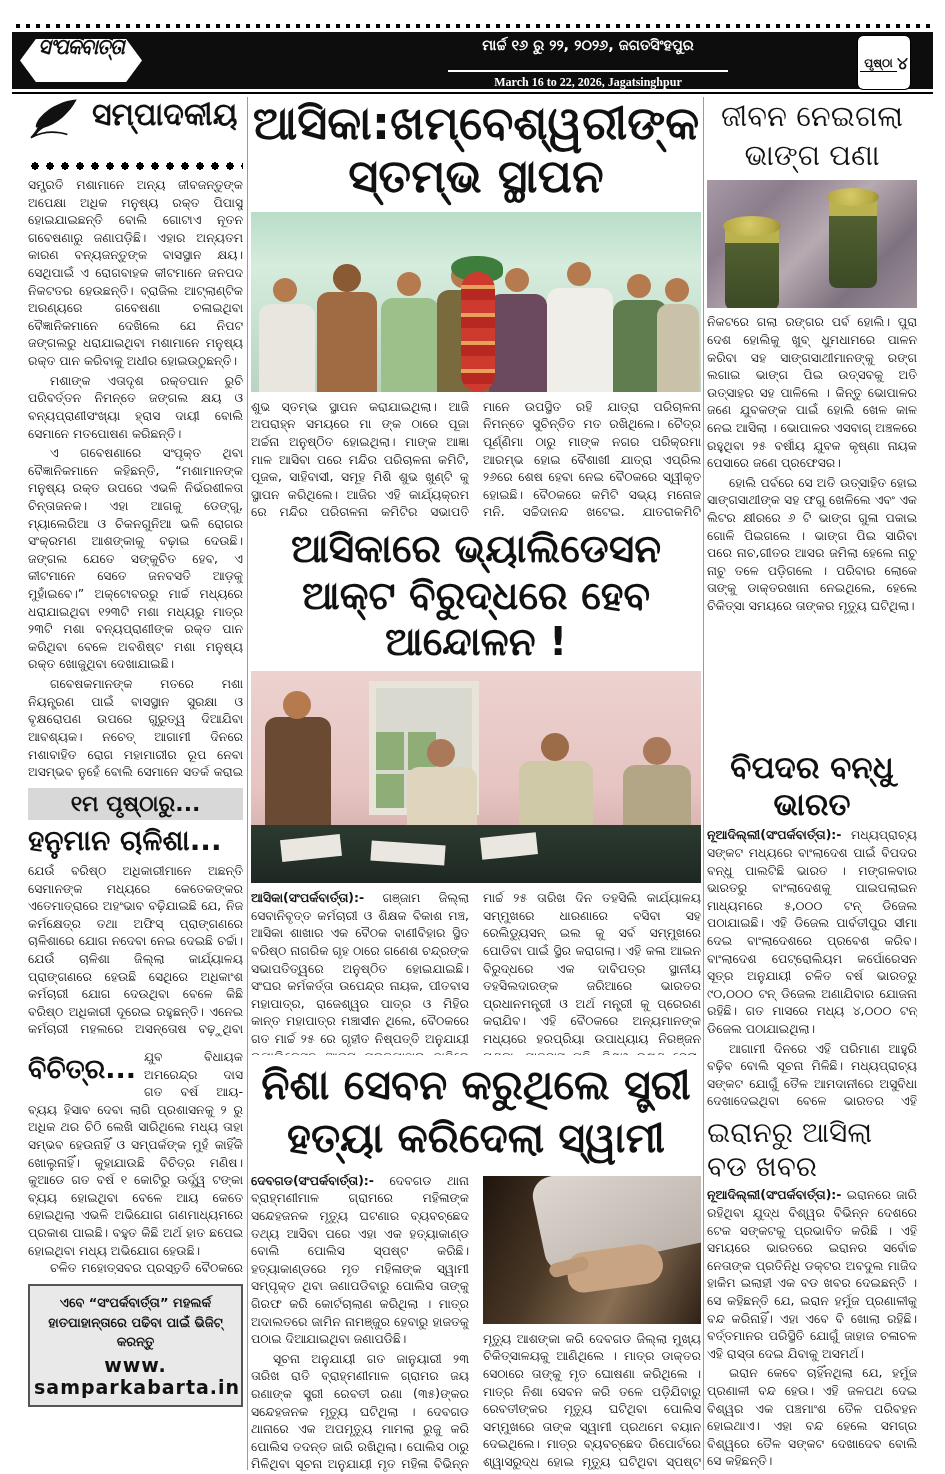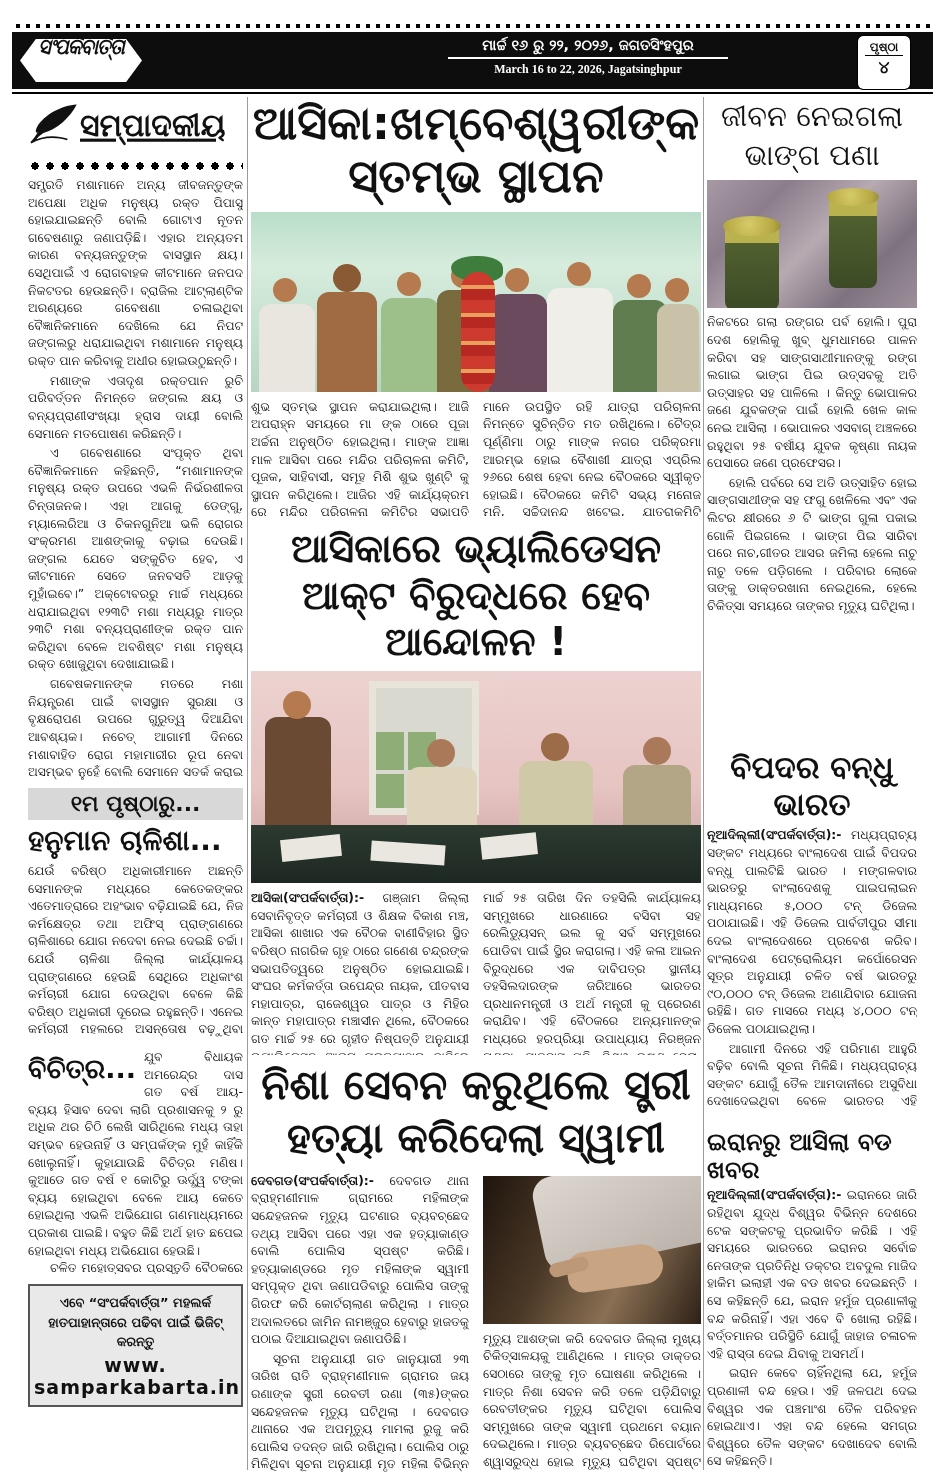--- a/index.html
+++ b/index.html
@@ -8,36 +8,36 @@
   
   .dotline{position:absolute;top:22px;left:14px;right:14px;height:9px;
     background-image:radial-gradient(circle 3px at 4px 4px,#000 72%,transparent 75%);
     background-size:10px 9px;background-repeat:repeat-x;}
   .mastbar{position:absolute;top:32px;left:12px;right:12px;height:57px;background:#0d0d0d;}
   .logo-hex{position:absolute;top:37px;left:20px;width:122px;height:47px;background:#fff;
     clip-path:polygon(0 50%,13% 4%,87% 4%,100% 50%,87% 96%,13% 96%);
     display:flex;justify-content:center;}
   .logo-hex .lg{font-size:19px;font-weight:bold;font-style:italic;letter-spacing:-1px;transform:scaleY(1.15);}
   .dateblock{position:absolute;top:37px;left:448px;width:280px;text-align:center;color:#fff;}
-  .date-od{font-size:14.5px;font-weight:bold;border-bottom:2px solid #fff;padding-bottom:3px;}
+  .date-od{font-size:14.5px;font-weight:bold;border-bottom:2px solid #fff;padding-bottom:16px;}
   .date-en{font-size:12px;font-weight:bold;font-family:"Liberation Serif","DejaVu Serif",serif;padding-top:3px;}
   .pagebox{position:absolute;top:36px;left:858px;width:48px;height:49px;background:#fff;border-radius:5px;
-    border:2px solid #fff;outline:1px solid #000;display:flex;flex-direction:column;align-items:center;}
+    border:2px solid #fff;outline:1px solid #000;display:flex;align-items:center;}
   .pagebox .pl{font-size:12px;font-weight:bold;border-bottom:1.5px solid #000;width:80%;text-align:center;padding:2px 0 1px;}
   .pagebox .pn{font-size:17px;font-weight:bold;padding-top:1px;}
   .toprule{position:absolute;top:92px;left:12px;right:12px;height:2px;background:#000;}
   .vrule{position:absolute;top:97px;bottom:4px;width:1px;background:#9a9a9a;}
   
   .body-txt{font-size:12.4px;line-height:1.42;text-align:justify;overflow:hidden;}
   .body-txt p{margin:0 0 2px 0;}
   .body-txt p.ind{text-indent:22px;}
   .byl{font-weight:bold;}
   
   .leftcol{position:absolute;left:28px;top:97px;width:215px;}
-  .ed-head{display:flex;align-items:center;gap:0;height:58px;text-decoration:underline;}
+  .ed-head{display:flex;gap:12px;height:58px;}
   .ed-head .ttl{font-size:30px;font-weight:800;transform:scaleY(1.05);}
   .ed-dots{height:15px;margin:4px 0 2px;
     background-image:radial-gradient(circle 5px at 7px 7px,#000 72%,transparent 76%);
     background-size:15px 15px;background-repeat:repeat-x;}
   .ed-hl{font-size:31px;line-height:1.28;font-weight:800;text-align:center;margin:4px 0 8px;}
   .ed-body{height:606px;}
   .banner{background:#d8d8d8;text-align:center;font-size:22px;font-weight:800;
     padding:3px 0 4px;margin-top:6px;}
   .h-hl{font-size:28px;font-weight:800;margin:4px 0 4px;}
   .h-body{height:176px;}
@@ -58,21 +58,21 @@
   .a3-row{display:flex;gap:14px;margin-top:6px;}
   .a3-left{width:218px;height:322px;}
   .a3-right{width:218px;}
   .a3-rb{height:168px;margin-top:6px;}
   
   .rightcol{position:absolute;left:707px;top:97px;width:210px;}
   .r1-hl{font-size:29px;line-height:1.35;font-weight:400;text-align:center;}
   .r1-body{height:428px;margin-top:5px;}
   .r2-hl{font-size:31px;font-weight:800;text-align:center;margin-top:8px;}
   .r2-body{height:282px;margin-top:3px;}
-  .r3-hl{font-size:24px;font-weight:700;margin-top:20px;}
+  .r3-hl{font-size:28px;font-weight:400;margin-top:8px;}
   .r3-body{height:352px;margin-top:2px;}
   .subq{font-weight:800;font-size:13px;margin:3px 0;}
   
   .photo{position:relative;overflow:hidden;}
   .photo1{height:180px;margin-top:8px;background:linear-gradient(180deg,#b9ddc9 0%,#d6ecdd 30%,#c8e2d0 60%,#b9d4c2 100%);}
   .ph{position:absolute;border-radius:50%;background:#b57a4e;width:24px;height:24px;}
   .pt{position:absolute;border-radius:12px 12px 0 0;}
   .garl{position:absolute;left:210px;top:60px;width:34px;height:120px;border-radius:17px;
     background:repeating-linear-gradient(180deg,#cf3a2e 0 13px,#e8a05c 13px 17px,#b82822 17px 28px);}
   .leaf{position:absolute;left:200px;top:44px;width:52px;height:26px;border-radius:50% 50% 40% 60%;background:#3e7d3c;}

